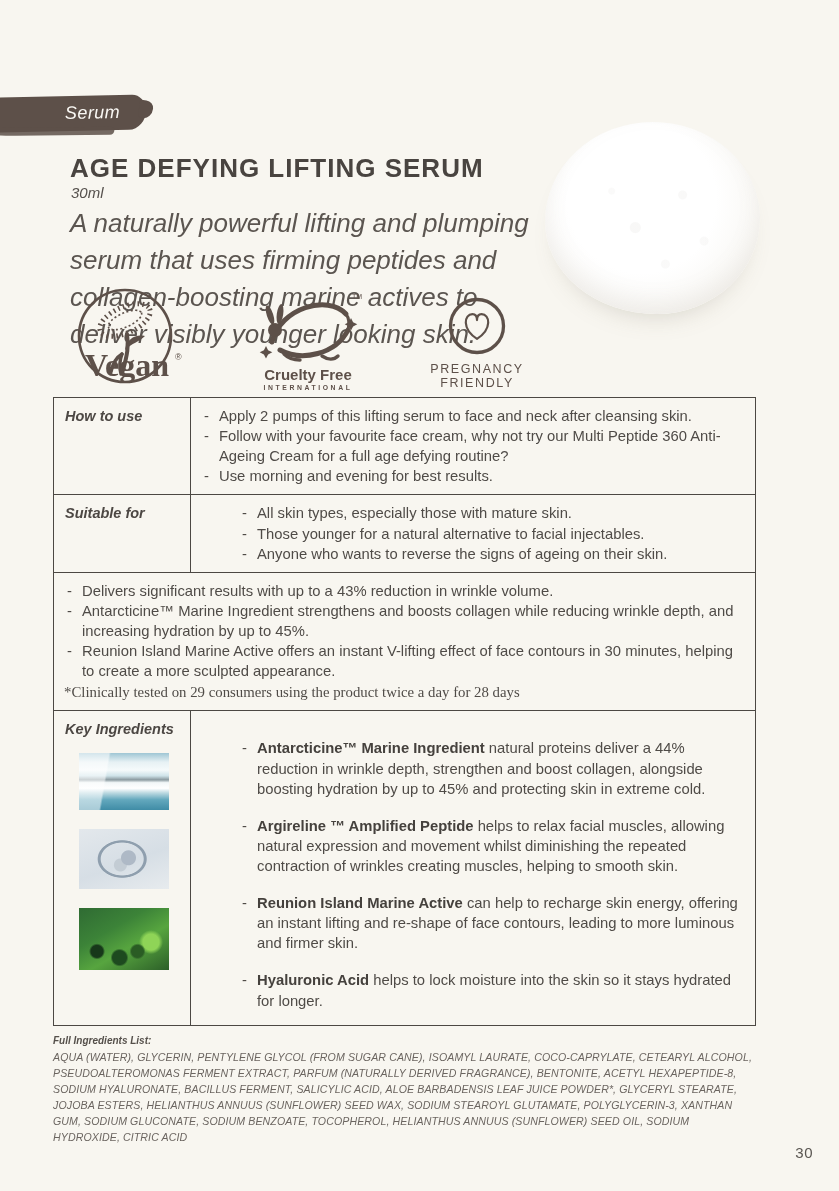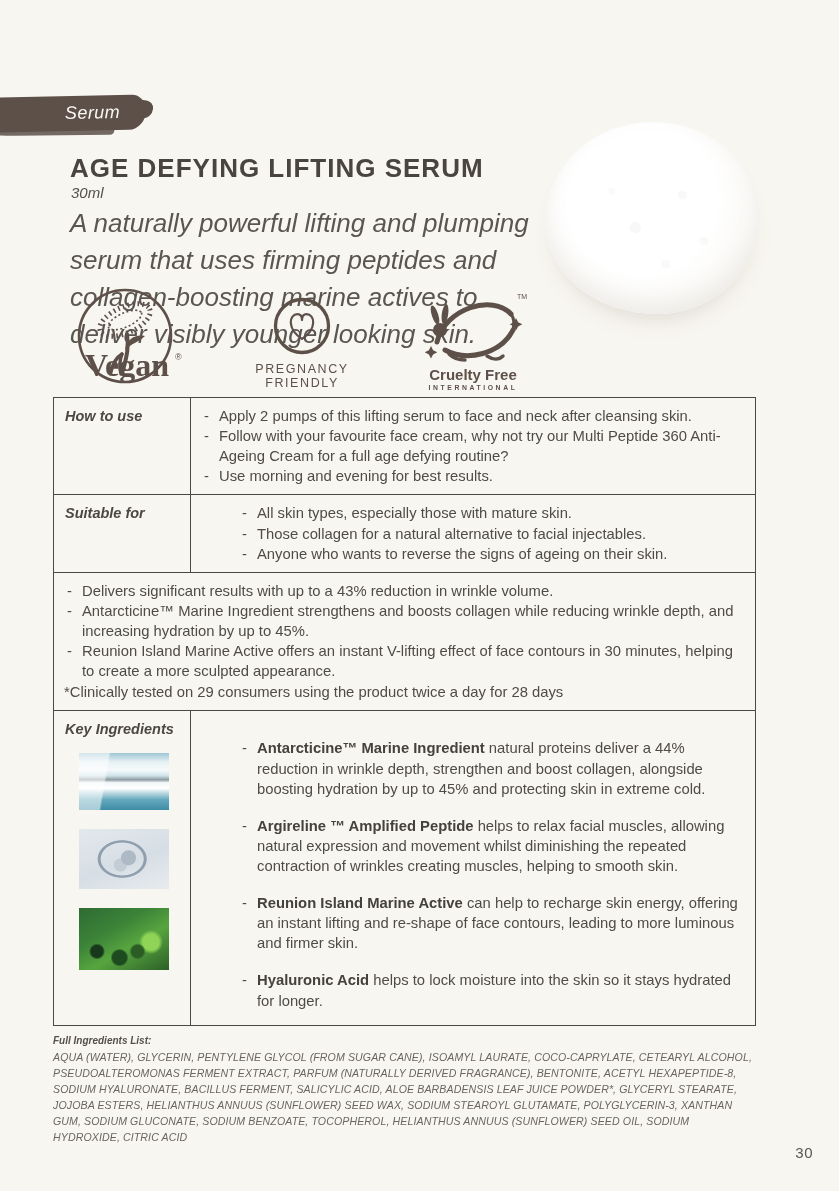--- a/index.html
+++ b/index.html
@@ -90,21 +90,21 @@
     padding:10px 8px 10px 11px;
     font-style:italic; font-weight:bold; font-size:14.5px; color:#4c4743;
   }
   .tcontent{
     flex:1; padding:8px 14px 8px 10px;
     font-size:14.8px; line-height:1.36; color:#4f4b47;
   }
   .bullet{ display:flex; }
   .bullet .m{ flex:0 0 18px; text-align:left; padding-left:3px; }
   .bullet .t{ flex:1; }
-  .footnote{ margin-top:1px; }
+  .footnote{ margin-top:1px;font-family:Liberation Serif, serif; }
   .row-howto .tcontent{ min-height:88px; }
   .row-suitable .tcontent{ min-height:60px; }
 
   
   .ki-images{ margin-top:16px; display:flex; flex-direction:column; align-items:center; gap:19px; }
   .ki-img{ width:90px; }
   .img-iceberg{
     height:57px;
     background:
       linear-gradient(100deg, rgba(255,255,255,.55) 0 30%, transparent 32%),
@@ -171,29 +171,20 @@
             <ellipse cx="56" cy="34" rx="18" ry="7" stroke-width="1.6" stroke-dasharray="2 2.4"></ellipse>
           </g>
           <path d="M58 48 C 60 60, 58 70, 54 84" stroke-width="4" stroke-linecap="round"></path>
           <path d="M56 64 C 63 57, 70 56, 76 50 C 66 48, 58 53, 56 64 Z" fill="#5d5049" stroke="none"></path>
           <path d="M42 86 C 44 76, 48 71, 53 68" stroke-width="3.4" stroke-linecap="round"></path>
           <path d="M53 68 C 50 76, 50 81, 52 88" stroke-width="3.4" stroke-linecap="round"></path>
         </g>
         <text x="58" y="90" text-anchor="middle" font-family="Liberation Serif, serif" font-weight="bold" font-size="32" fill="#5d5049">Vegan</text>
         <text x="106" y="74" font-size="9" fill="#5d5049">®</text>
       </svg>
-    </div>
-
-    <div class="badge badge-pf">
-      <svg width="64" height="64" viewBox="0 0 70 70">
-        <circle cx="35" cy="35" r="29" fill="none" stroke="#5d5049" stroke-width="3.6"></circle>
-        <path d="M35 49 C 18 38, 21 22, 30 22 C 34 22, 35 26, 35 28.5 C 35 26, 36 22, 40 22 C 49 22, 52 38, 35 49 Z" fill="none" stroke="#5d5049" stroke-width="2.4" stroke-linejoin="round"></path>
-      </svg>
-      <div class="cap cap1">PREGNANCY</div>
-      <div class="cap cap2">FRIENDLY</div>
     </div>
 
     <div class="badge badge-cf">
       <svg width="108" height="74" viewBox="0 0 108 74">
         <g fill="none" stroke="#5d5049" stroke-linecap="round">
           <path d="M18 52 C 26 18, 74 4, 92 24" stroke-width="5"></path>
           <path d="M26 60 C 48 72, 82 64, 94 40" stroke-width="5"></path>
           <path d="M92 24 C 95 28, 96 32, 94 40" stroke-width="3"></path>
           <path d="M30 64 C 34 68, 40 70, 46 70" stroke-width="3.4"></path>
           <path d="M68 66 C 74 70, 80 70, 84 66" stroke-width="3.4"></path>
@@ -201,20 +192,29 @@
         <circle cx="21" cy="40" r="7" fill="#5d5049"></circle>
         <ellipse cx="16" cy="25" rx="3.2" ry="10" fill="#5d5049" transform="rotate(-18 16 25)"></ellipse>
         <ellipse cx="26" cy="24" rx="3.2" ry="10" fill="#5d5049" transform="rotate(8 26 24)"></ellipse>
         <path d="M12 56 l2.1 4.2 4.2 2.1 -4.2 2.1 -2.1 4.2 -2.1 -4.2 -4.2 -2.1 4.2 -2.1 Z" fill="#5d5049"></path>
         <path d="M97 28 l2.1 4.2 4.2 2.1 -4.2 2.1 -2.1 4.2 -2.1 -4.2 -4.2 -2.1 4.2 -2.1 Z" fill="#5d5049"></path>
         <text x="98" y="9" font-size="7" fill="#5d5049">TM</text>
       </svg>
       <div class="cap cap1">Cruelty Free</div>
       <div class="cap cap2">INTERNATIONAL</div>
     </div>
+
+    <div class="badge badge-pf">
+      <svg width="64" height="64" viewBox="0 0 70 70">
+        <circle cx="35" cy="35" r="29" fill="none" stroke="#5d5049" stroke-width="3.6"></circle>
+        <path d="M35 49 C 18 38, 21 22, 30 22 C 34 22, 35 26, 35 28.5 C 35 26, 36 22, 40 22 C 49 22, 52 38, 35 49 Z" fill="none" stroke="#5d5049" stroke-width="2.4" stroke-linejoin="round"></path>
+      </svg>
+      <div class="cap cap1">PREGNANCY</div>
+      <div class="cap cap2">FRIENDLY</div>
+    </div>
   </div>
 
   <div class="content">
     <div class="info-table">
 
       <div class="trow row-howto">
         <div class="tlabel">How to use</div>
         <div class="tcontent">
           <div class="bullet">
               <span class="m">-</span>
@@ -233,21 +233,21 @@
 
       <div class="trow row-suitable">
         <div class="tlabel">Suitable for</div>
         <div class="tcontent">
           <div class="bullet">
               <span class="m">-</span>
               <span class="t">All skin types, especially those with mature skin.</span>
             </div>
           <div class="bullet">
               <span class="m">-</span>
-              <span class="t">Those collagen for a natural alternative to facial injectables.</span>
+              <span class="t">Those younger for a natural alternative to facial injectables.</span>
             </div>
           <div class="bullet">
               <span class="m">-</span>
               <span class="t">Anyone who wants to reverse the signs of ageing on their skin.</span>
             </div>
         </div>
       </div>
 
       <div class="trow row-benefits">
         <div class="tcontent">

